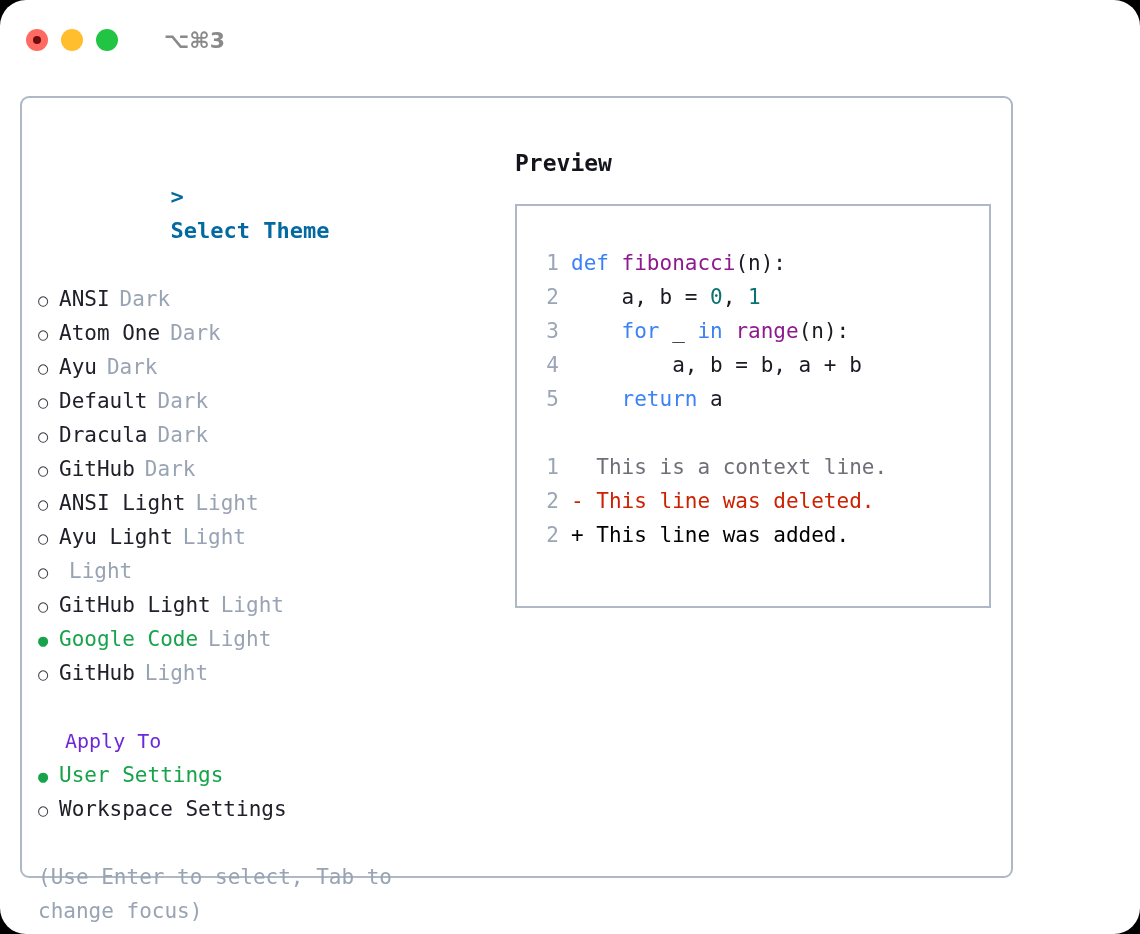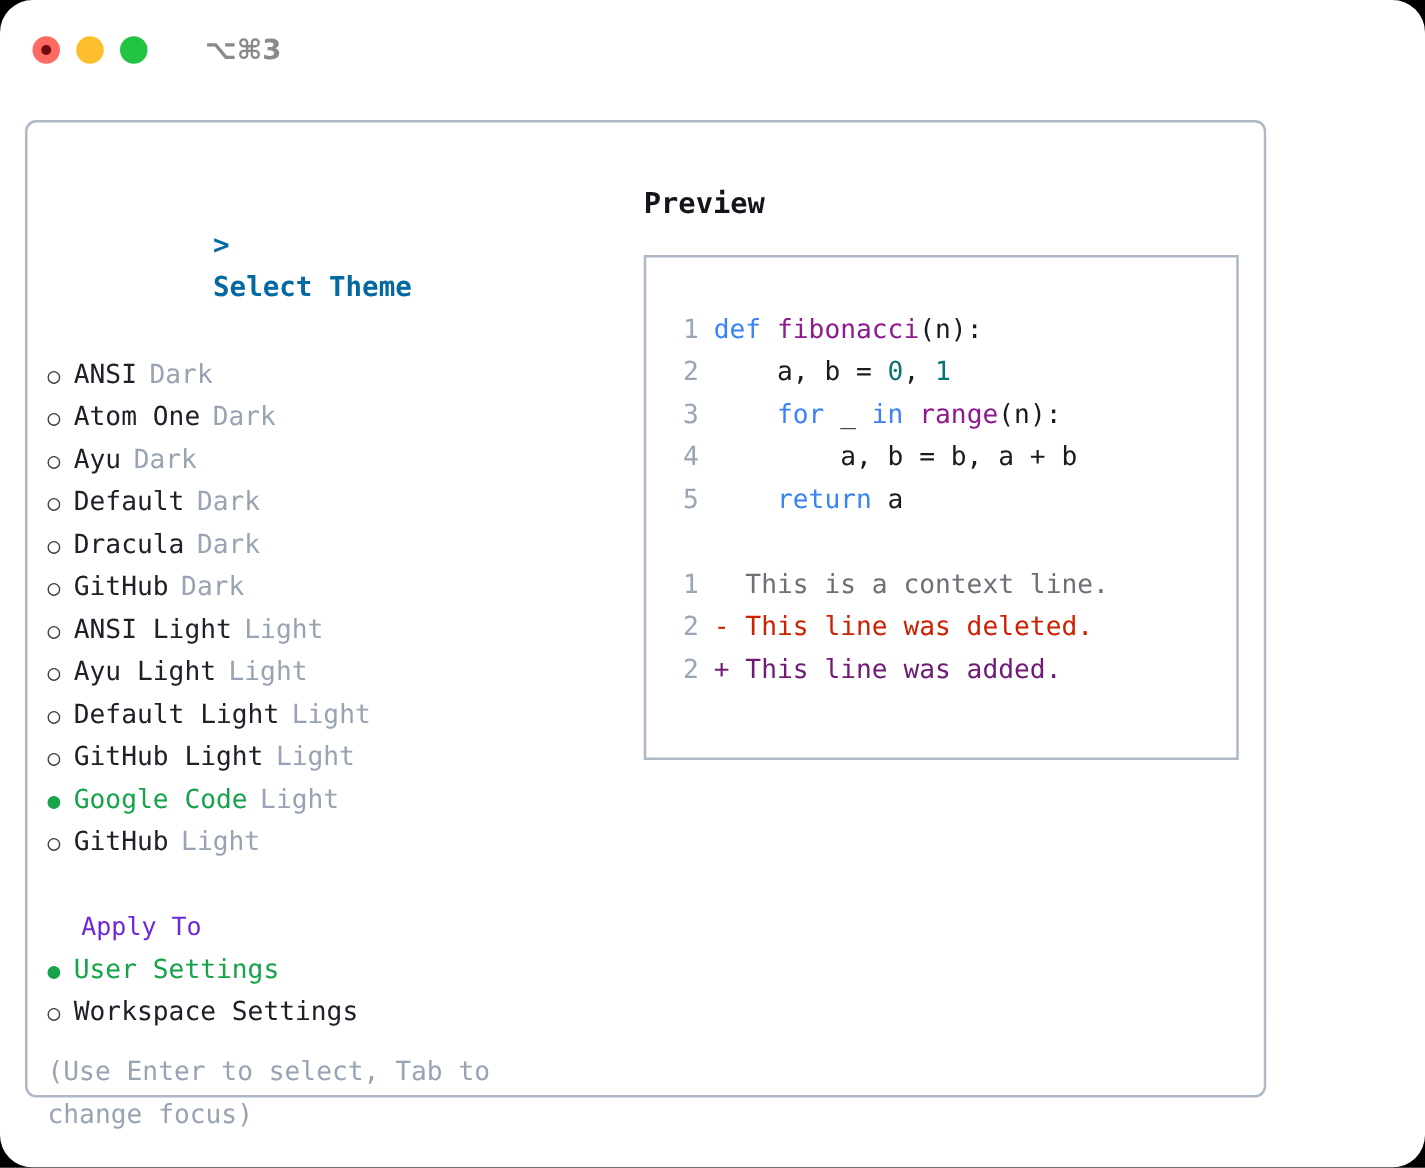--- a/index.html
+++ b/index.html
@@ -135,21 +135,21 @@
 
   .apply-title {
     font-size: 20px;
     color: #6d28d9;
     line-height: 34px;
     padding-left: 27px;
     white-space: pre;
   }
 
   .hint {
-    margin-top: 14px;
+    margin-top: 34px;
     font-size: 21px;
     line-height: 34px;
     color: #98a3b3;
     width: 400px;
     white-space: pre-wrap;
   }
 
   
   .right-col {
     position: absolute;
@@ -191,21 +191,21 @@
   .code-text { color: #1a1a22; }
 
   .tok-kw   { color: #3b82f6; }
   .tok-fn   { color: #8e1a8e; }
   .tok-num  { color: #0b7272; }
   .tok-plain{ color: #1a1a22; }
 
   .diff-gap { height: 34px; }
   .diff-context { color: #6f6f78; }
   .diff-del     { color: #cc2200; }
-  .diff-add     { color: #701a75; }
+  .diff-add     { color: #000000; }
 </style>
 </head>
 <body>
 
 <div class="app-window">
 
   <div class="titlebar">
     <div class="traffic-lights">
       <div class="light red">
         <div class="inner-dot"></div>
@@ -228,21 +228,21 @@
 
         <div class="opt-list" id="theme-list">
             <div class="opt-row"><span class="opt-marker">○</span><span class="opt-label">ANSI</span><span class="opt-suffix">Dark</span></div>
             <div class="opt-row"><span class="opt-marker">○</span><span class="opt-label">Atom One</span><span class="opt-suffix">Dark</span></div>
             <div class="opt-row"><span class="opt-marker">○</span><span class="opt-label">Ayu</span><span class="opt-suffix">Dark</span></div>
             <div class="opt-row"><span class="opt-marker">○</span><span class="opt-label">Default</span><span class="opt-suffix">Dark</span></div>
             <div class="opt-row"><span class="opt-marker">○</span><span class="opt-label">Dracula</span><span class="opt-suffix">Dark</span></div>
             <div class="opt-row"><span class="opt-marker">○</span><span class="opt-label">GitHub</span><span class="opt-suffix">Dark</span></div>
             <div class="opt-row"><span class="opt-marker">○</span><span class="opt-label">ANSI Light</span><span class="opt-suffix">Light</span></div>
             <div class="opt-row"><span class="opt-marker">○</span><span class="opt-label">Ayu Light</span><span class="opt-suffix">Light</span></div>
-            <div class="opt-row"><span class="opt-marker">○</span><span class="opt-label">Default Light</span><span class="opt-suffix">Light</span></div>
+            <div class="opt-row"><span class="opt-marker">○</span><span class="opt-suffix">Light</span></div>
             <div class="opt-row"><span class="opt-marker">○</span><span class="opt-label">GitHub Light</span><span class="opt-suffix">Light</span></div>
             <div class="opt-row selected"><span class="opt-marker">●</span><span class="opt-label">Google Code</span><span class="opt-suffix">Light</span></div>
             <div class="opt-row"><span class="opt-marker">○</span><span class="opt-label">GitHub</span><span class="opt-suffix">Light</span></div>
           </div>
 
         <div class="spacer-row"></div>
 
         <div class="apply-title">Apply To</div>
 
         <div class="opt-list" id="apply-list">

